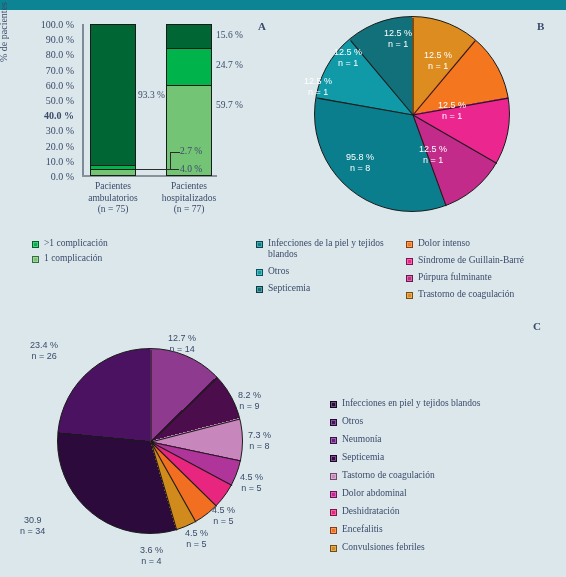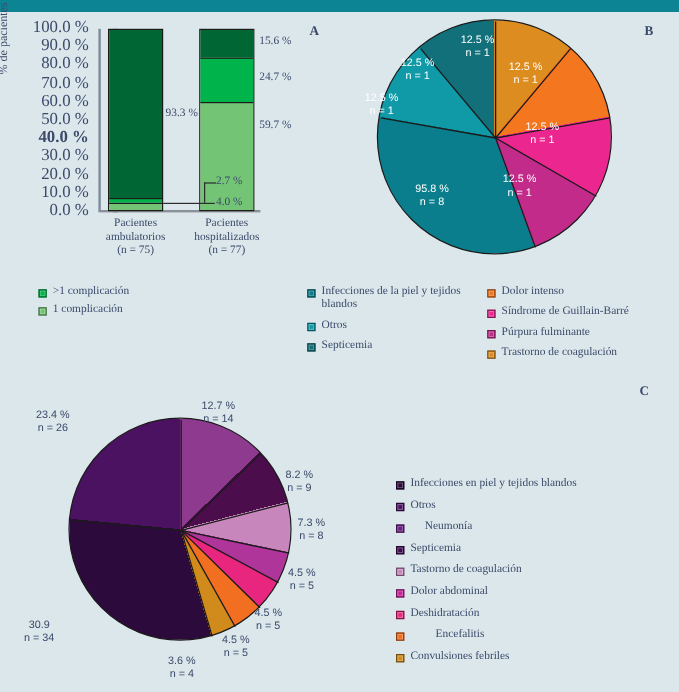--- a/index.html
+++ b/index.html
@@ -22,21 +22,21 @@
   
   #chartA{left:0;top:12px;width:280px;height:212px;}
   #ylabel{
     position:absolute;left:-2px;top:50px;
     transform:rotate(-90deg);transform-origin:left top;
     font-size:10px;color:#3b4a6b;white-space:nowrap;
     font-family:"Liberation Serif", serif;
   }
   #ticks{position:absolute;left:16px;top:12px;width:62px;height:152px;}
   .tick{
-    position:absolute;right:4px;font-size:14px;color:#3b4a6b;
+    position:absolute;right:4px;font-size:10px;color:#3b4a6b;
     text-align:right;white-space:nowrap;transform:translateY(-50%);
   }
   .tickmark{position:absolute;left:78px;width:4px;height:1px;background:#6d7b8d;}
   #axisY{position:absolute;left:82px;top:12px;width:1.6px;height:152px;background:#7d8b99;}
   #axisX{position:absolute;left:82px;top:163px;width:135px;height:2px;background:#8a9299;}
   .bar{
     position:absolute;bottom:0;width:46px;border:1.3px solid #1b1b1b;
     box-sizing:border-box;display:flex;flex-direction:column;
   }
   .seg{width:100%;box-sizing:border-box;}
@@ -292,41 +292,41 @@
 
 <div class="legend" id="legendC" style="left:330px;top:398px;width:232px;">
     <div class="litem" style="margin-bottom: 7px;">
       <span class="sw" style="background: rgb(44, 10, 60);"></span>
       <span class="ltxt">Infecciones en piel y tejidos blandos</span>
     </div>
     <div class="litem" style="margin-bottom: 7px;">
       <span class="sw" style="background: rgb(74, 18, 96);"></span>
       <span class="ltxt">Otros</span>
     </div>
-    <div class="litem" style="margin-bottom: 7px; gap: 12px;">
+    <div class="litem" style="margin-bottom: 7px;">
       <span class="sw" style="background: rgb(107, 33, 132);"></span>
       <span class="ltxt">Neumonía</span>
     </div>
     <div class="litem" style="margin-bottom: 7px;">
       <span class="sw" style="background: rgb(61, 10, 78);"></span>
       <span class="ltxt">Septicemia</span>
     </div>
     <div class="litem" style="margin-bottom: 7px;">
       <span class="sw" style="background: rgb(199, 135, 189);"></span>
       <span class="ltxt">Tastorno de coagulación</span>
     </div>
     <div class="litem" style="margin-bottom: 7px;">
       <span class="sw" style="background: rgb(197, 36, 154);"></span>
       <span class="ltxt">Dolor abdominal</span>
     </div>
     <div class="litem" style="margin-bottom: 7px;">
       <span class="sw" style="background: rgb(232, 37, 127);"></span>
       <span class="ltxt">Deshidratación</span>
     </div>
-    <div class="litem" style="margin-bottom: 7px; gap: 21px;">
+    <div class="litem" style="margin-bottom: 7px;">
       <span class="sw" style="background: rgb(242, 111, 33);"></span>
       <span class="ltxt">Encefalitis</span>
     </div>
     <div class="litem" style="margin-bottom: 7px;">
       <span class="sw" style="background: rgb(209, 138, 28);"></span>
       <span class="ltxt">Convulsiones febriles</span>
     </div>
   </div>
 
 </body></html>

